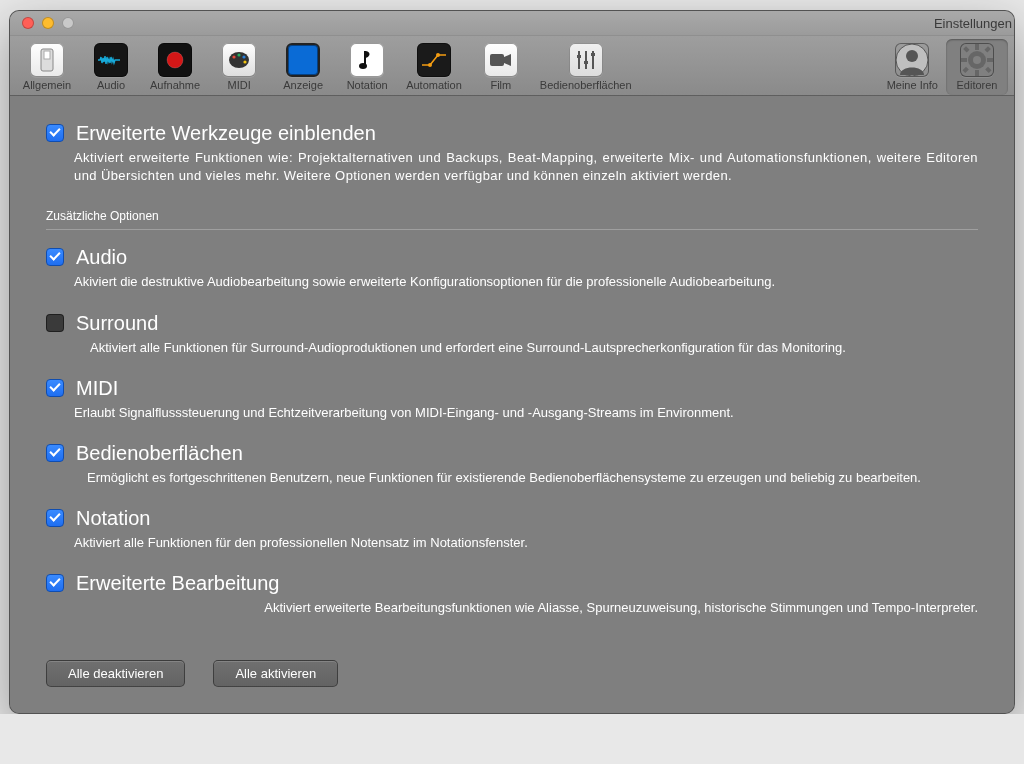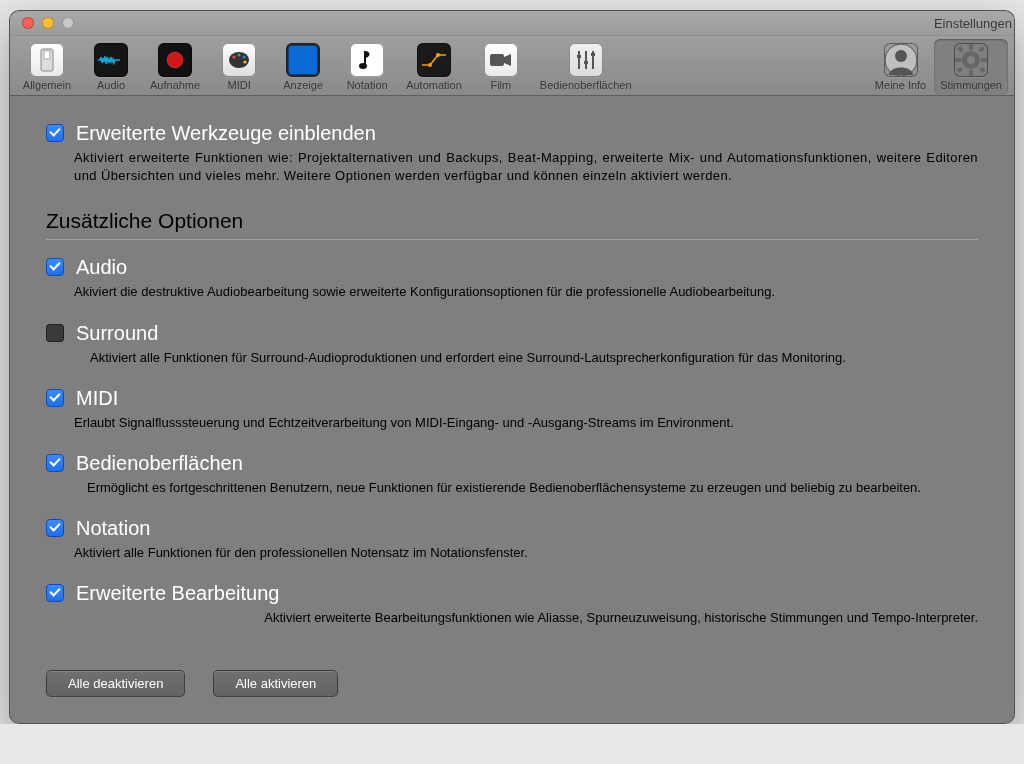--- a/index.html
+++ b/index.html
@@ -131,29 +131,29 @@
     width: 4px; height: 8px;
     border: solid #fff;
     border-width: 0 2px 2px 0;
     transform: rotate(44deg);
   }
   .opt-title {
     color: #fff;
     font-size: 20px;
   }
   .opt-desc {
-    color: #000000;
+    color: #ffffff;
     font-size: 13px;
     line-height: 1.4;
     margin: 3px 0 0 0;
   }
   .justify { text-align: justify; letter-spacing: 0.4px; }
   .section-title {
-    color: #000000;
-    font-size: 21px;
+    color: #ffffff;
+    font-size: 12px;
     margin: 24px 0 6px 0;
   }
   .hr {
     border: none;
     border-top: 1px solid rgba(255,255,255,0.25);
     margin: 4px 0 16px 0;
   }
   .opt-block { margin-bottom: 20px; }
 
   
@@ -311,21 +311,21 @@
               <rect x="1" y="15" width="6" height="4"></rect>
               <rect x="27" y="15" width="6" height="4"></rect>
               <rect x="4" y="4" width="5" height="4" transform="rotate(45 6 6)"></rect>
               <rect x="25" y="25" width="5" height="4" transform="rotate(45 28 28)"></rect>
               <rect x="25" y="4" width="5" height="4" transform="rotate(-45 28 6)"></rect>
               <rect x="4" y="25" width="5" height="4" transform="rotate(-45 6 28)"></rect>
             </g>
             <circle cx="17" cy="17" r="4" fill="#808080"></circle>
           </svg>
       </div>
-      <div class="tlabel">Stimmungen</div>
+      <div class="tlabel">Editoren</div>
     </div>
 
   </div>
 
   <div class="content">
 
     <div class="opt-block">
       <div class="row">
         <span class="chk checked"></span>
         <span class="opt-title">Erweiterte Werkzeuge einblenden</span>

